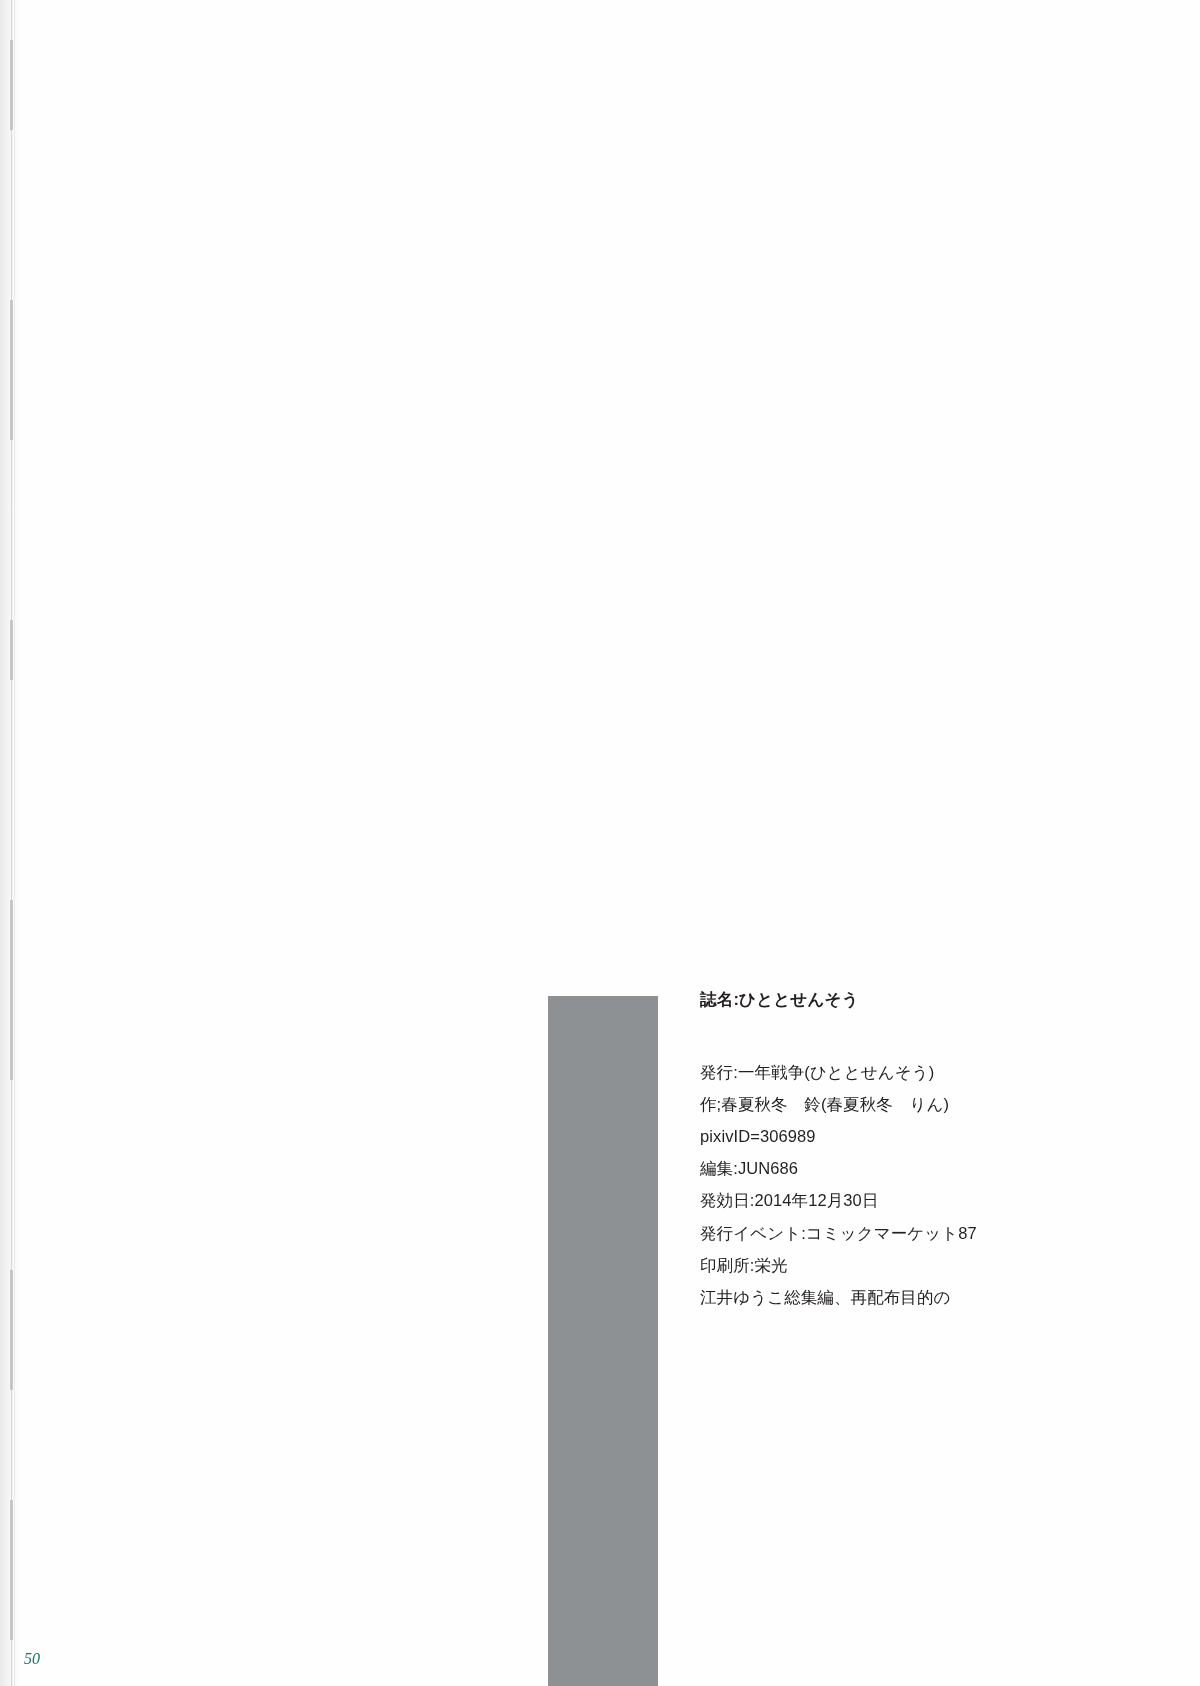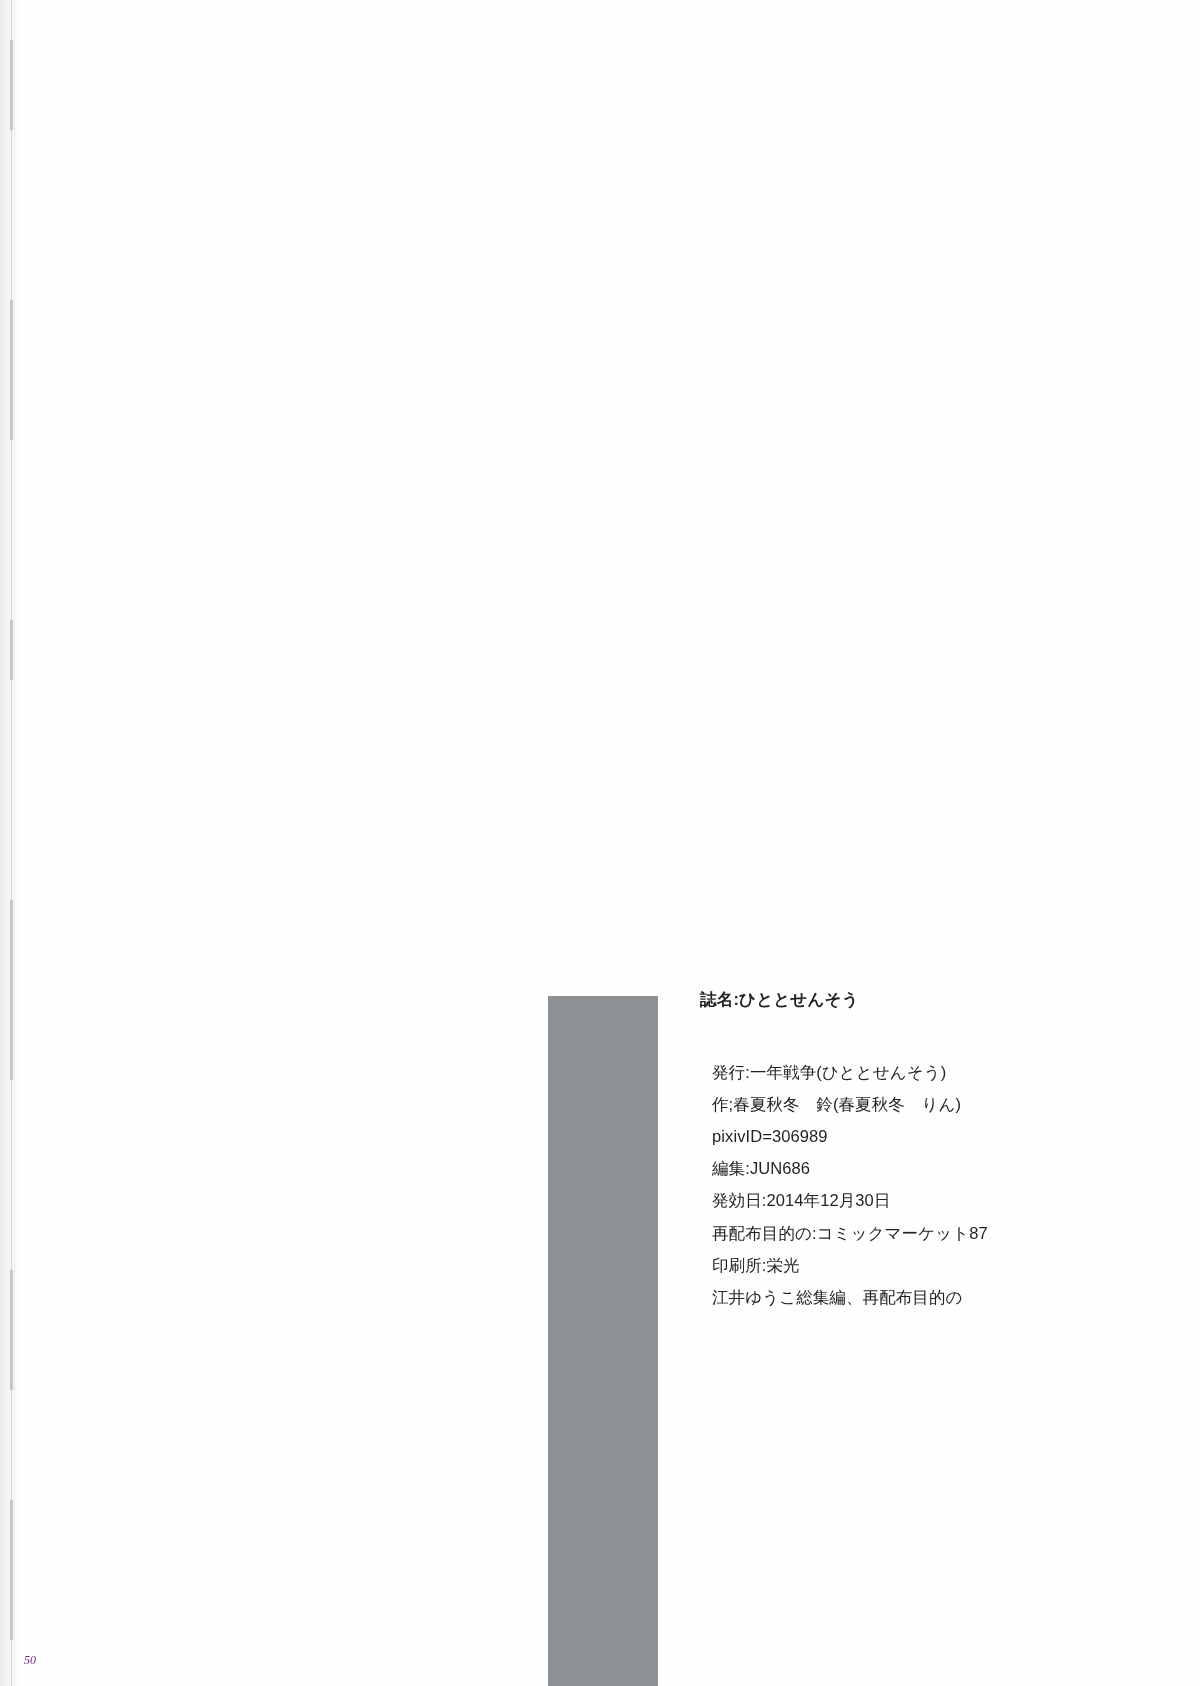--- a/index.html
+++ b/index.html
@@ -76,37 +76,37 @@
     letter-spacing: .2px;
     white-space: nowrap;
     margin: 0 0 46px 0;
     line-height: 1.2;
   }
   .colophon-title .label {
     font-weight: bold;
   }
   .colophon-list {
     list-style: none;
-    margin: 12px;
+    margin: 0;
     padding: 0;
   }
   .colophon-list li {
     font-size: 16.5px;
     line-height: 1.95;
     white-space: nowrap;
     letter-spacing: .1px;
   }
 
   
   .folio {
     position: absolute;
     left: 24px;
     bottom: 18px;
-    font-size: 12px;
-    color: #701a75;
+    font-size: 16px;
+    color: #0f766e;
     font-family: "Liberation Serif", serif;
     font-style: italic;
     margin-top: 28px;
   }
 </style>
 </head>
 <body>
 
 <div class="page">
 
@@ -125,21 +125,21 @@
   <div class="colophon">
     <div class="colophon-title">
       <span class="label">誌名:</span><span class="value">ひととせんそう</span>
     </div>
     <ul class="colophon-list">
       <li>発行:一年戦争(ひととせんそう)</li>
       <li>作;春夏秋冬　鈴(春夏秋冬　りん)</li>
       <li>pixivID=306989</li>
       <li>編集:JUN686</li>
       <li>発効日:2014年12月30日</li>
-      <li>再配布目的の:コミックマーケット87</li>
+      <li>発行イベント:コミックマーケット87</li>
       <li>印刷所:栄光</li>
       <li>江井ゆうこ総集編、再配布目的の</li>
     </ul>
   </div>
 
   <div class="folio">50</div>
 
 </div>
 
 </body></html>

